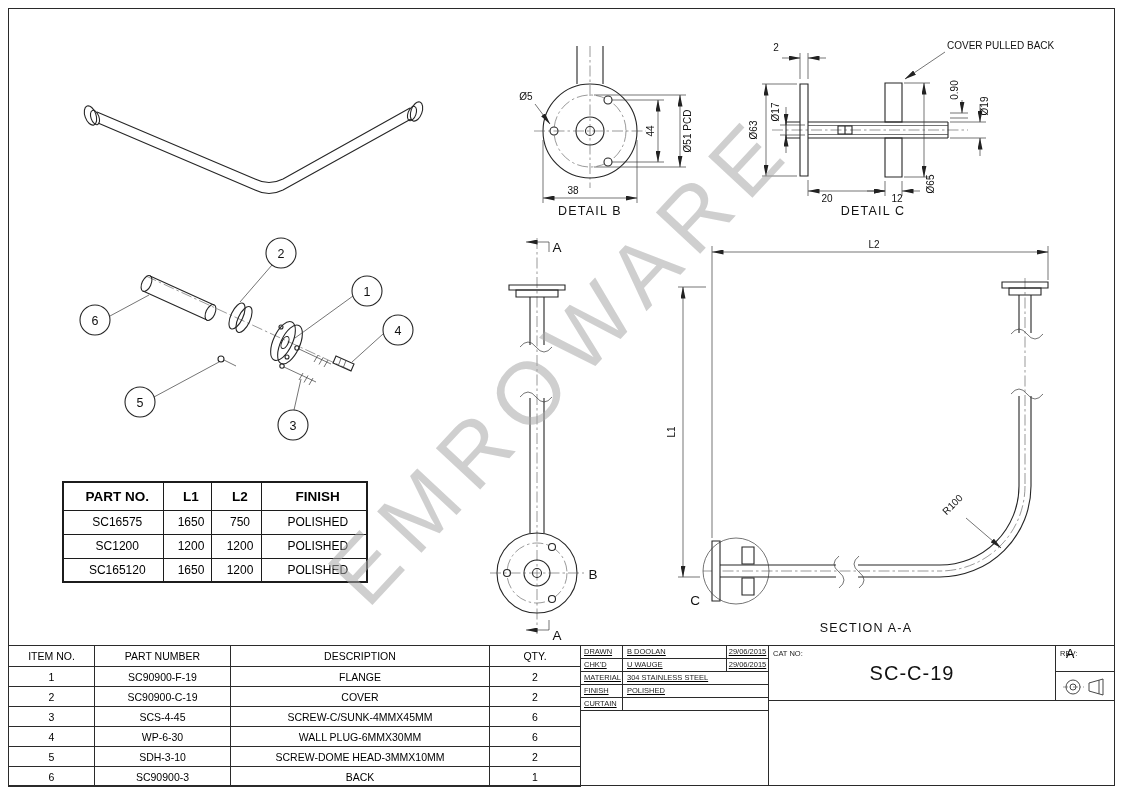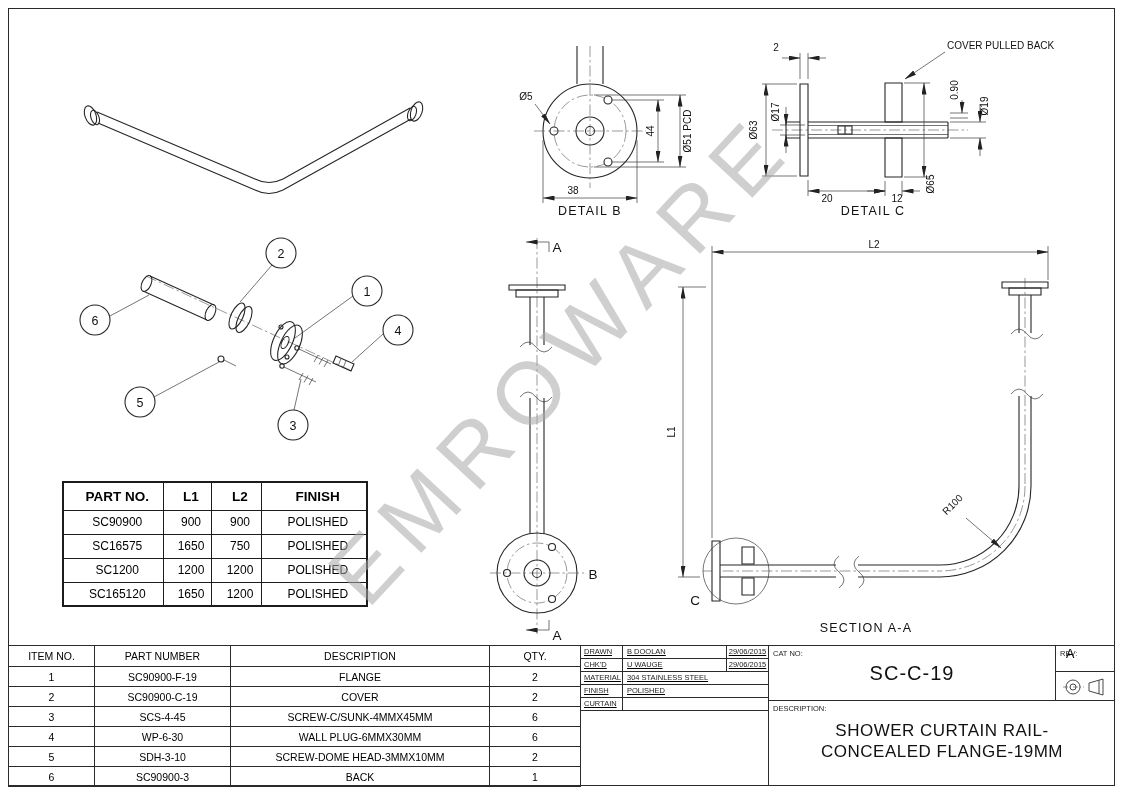--- a/index.html
+++ b/index.html
@@ -32,21 +32,21 @@
 
   
   .tb { position:absolute; left:580px; top:645px; width:535px; height:141px; border-left:1px solid #2b2b2b; border-top:1px solid #2b2b2b; display:flex; }
   .tb-info { width:188px; border-right:1px solid #2b2b2b; display:flex; flex-direction:column;text-decoration:underline; }
   .tb-r { display:flex; height:13px; border-bottom:1px solid #2b2b2b; font-size:7.5px; line-height:12px; color:#222; }
   .tb-lab { width:42px; border-right:1px solid #2b2b2b; padding-left:3px; }
   .tb-val { width:104px; border-right:1px solid #2b2b2b; padding-left:4px; }
   .tb-val.wide { width:145px; border-right:none; }
   .tb-date { flex:1; text-align:center; }
   .tb-fill { flex:1; }
-  .tb-right { flex:1; display:flex; flex-direction:column; }
+  .tb-right { flex:1; display:flex; flex-direction:column;gap:18px; }
   .tb-cat { height:55px; position:relative; border-bottom:1px solid #2b2b2b; }
   .tb-mini { font-size:7.5px; color:#222; }
   .tb-cat .tb-mini { position:absolute; left:4px; top:3px; }
   .tb-catno { position:absolute; left:0; right:60px; top:16px; text-align:center; font-size:20px; letter-spacing:1px; color:#111; }
   .tb-rev { position:absolute; right:0; top:0; width:60px; height:26px; border-left:1px solid #2b2b2b; border-bottom:1px solid #2b2b2b; padding:2px 10px; display:flex; gap:5px; align-items:flex-start; }
   .tb-rev-val { font-size:12.5px; line-height:12px; }
   .tb-proj { position:absolute; right:0; top:26px; width:60px; height:29px; border-left:1px solid #2b2b2b; display:flex; align-items:center; justify-content:center; }
   .tb-desc { flex:1; position:relative; }
   .tb-desc .tb-mini { position:absolute; left:4px; top:3px; }
   .tb-desc-text { position:absolute; left:0; right:0; top:19px; text-align:center; font-size:17px; line-height:21px; letter-spacing:0.5px; color:#111; }
@@ -265,26 +265,20 @@
     <thead>
       <tr>
         <th>PART NO.</th>
         <th>L1</th>
         <th>L2</th>
         <th>FINISH</th>
       </tr>
     </thead>
     <tbody>
       <tr>
-        <td>SC90900</td>
-        <td>900</td>
-        <td>900</td>
-        <td>POLISHED</td>
-      </tr>
-      <tr>
         <td>SC16575</td>
         <td>1650</td>
         <td>750</td>
         <td>POLISHED</td>
       </tr>
       <tr>
         <td>SC1200</td>
         <td>1200</td>
         <td>1200</td>
         <td>POLISHED</td>
@@ -390,24 +384,17 @@
         <div class="tb-proj">
           <svg width="48" height="22" viewBox="0 0 48 22">
             <line x1="1" y1="11" x2="22" y2="11" stroke="#555" stroke-width="0.6" stroke-dasharray="5 2 1 2"></line>
             <circle cx="11" cy="11" r="7" stroke="#333" stroke-width="0.9" fill="none"></circle>
             <circle cx="11" cy="11" r="3" stroke="#333" stroke-width="0.9" fill="none"></circle>
             <path d="M27,7 L41,3 L41,19 L27,15 Z" stroke="#333" stroke-width="0.9" fill="none"></path>
             <line x1="37" y1="4.2" x2="37" y2="17.8" stroke="#333" stroke-width="0.9"></line>
           </svg>
         </div>
       </div>
-      <div class="tb-desc">
-        <span class="tb-mini">DESCRIPTION:</span>
-        <div class="tb-desc-text">
-          <div>SHOWER CURTAIN RAIL-</div>
-          <div>CONCEALED FLANGE-19MM</div>
-        </div>
-      </div>
     </div>
   </div>
 
   <div class="watermark">EMROWARE</div>
 </div>
 
 </body></html>

